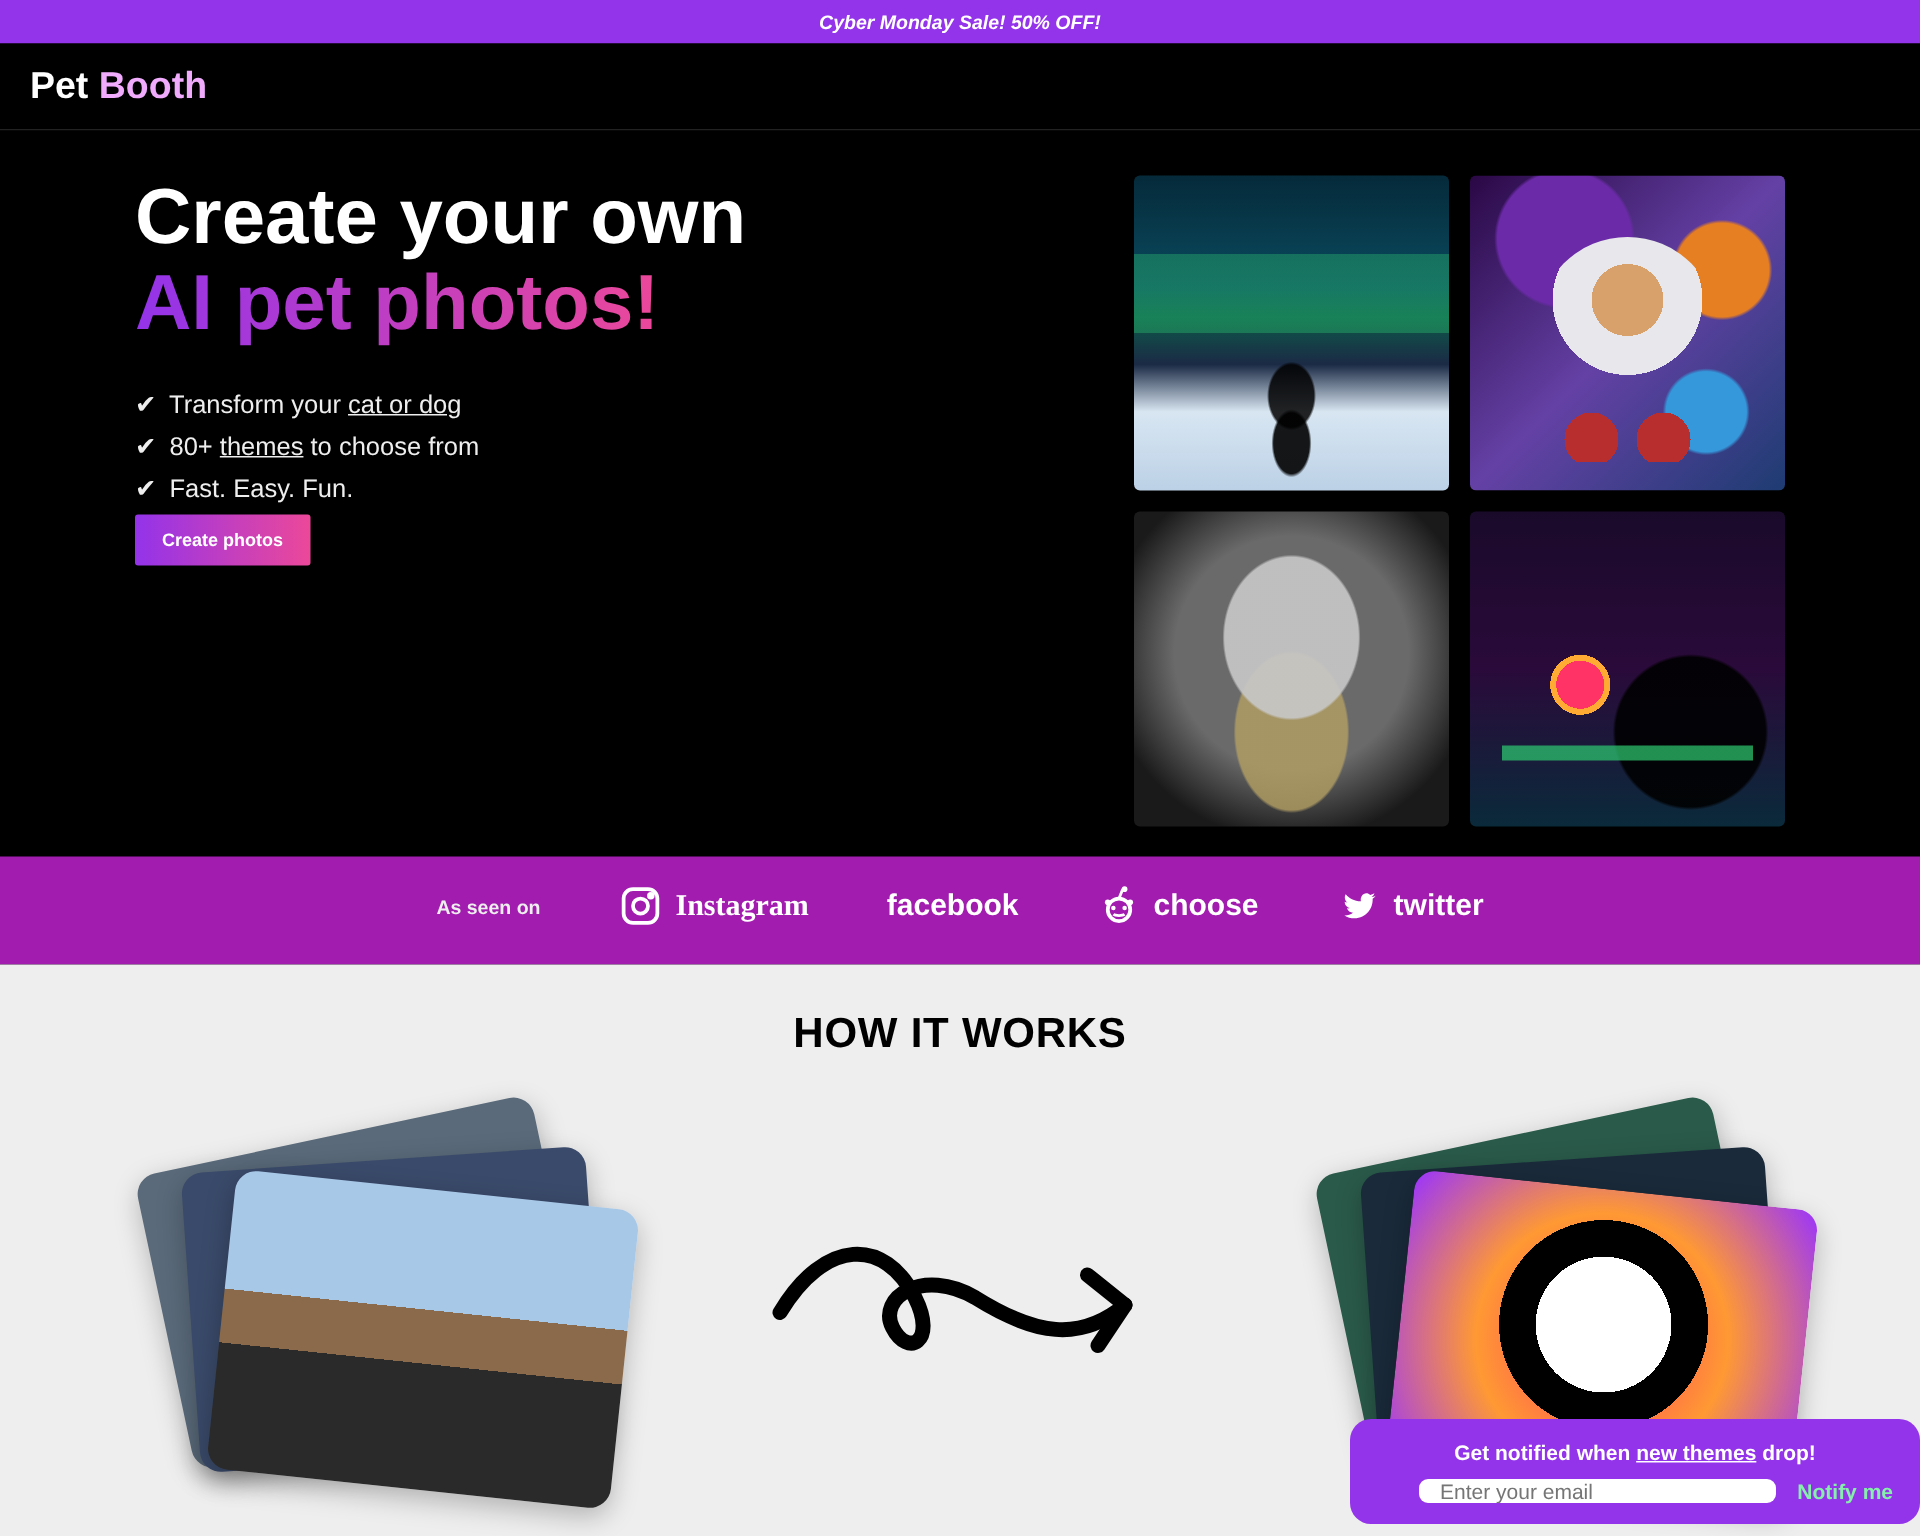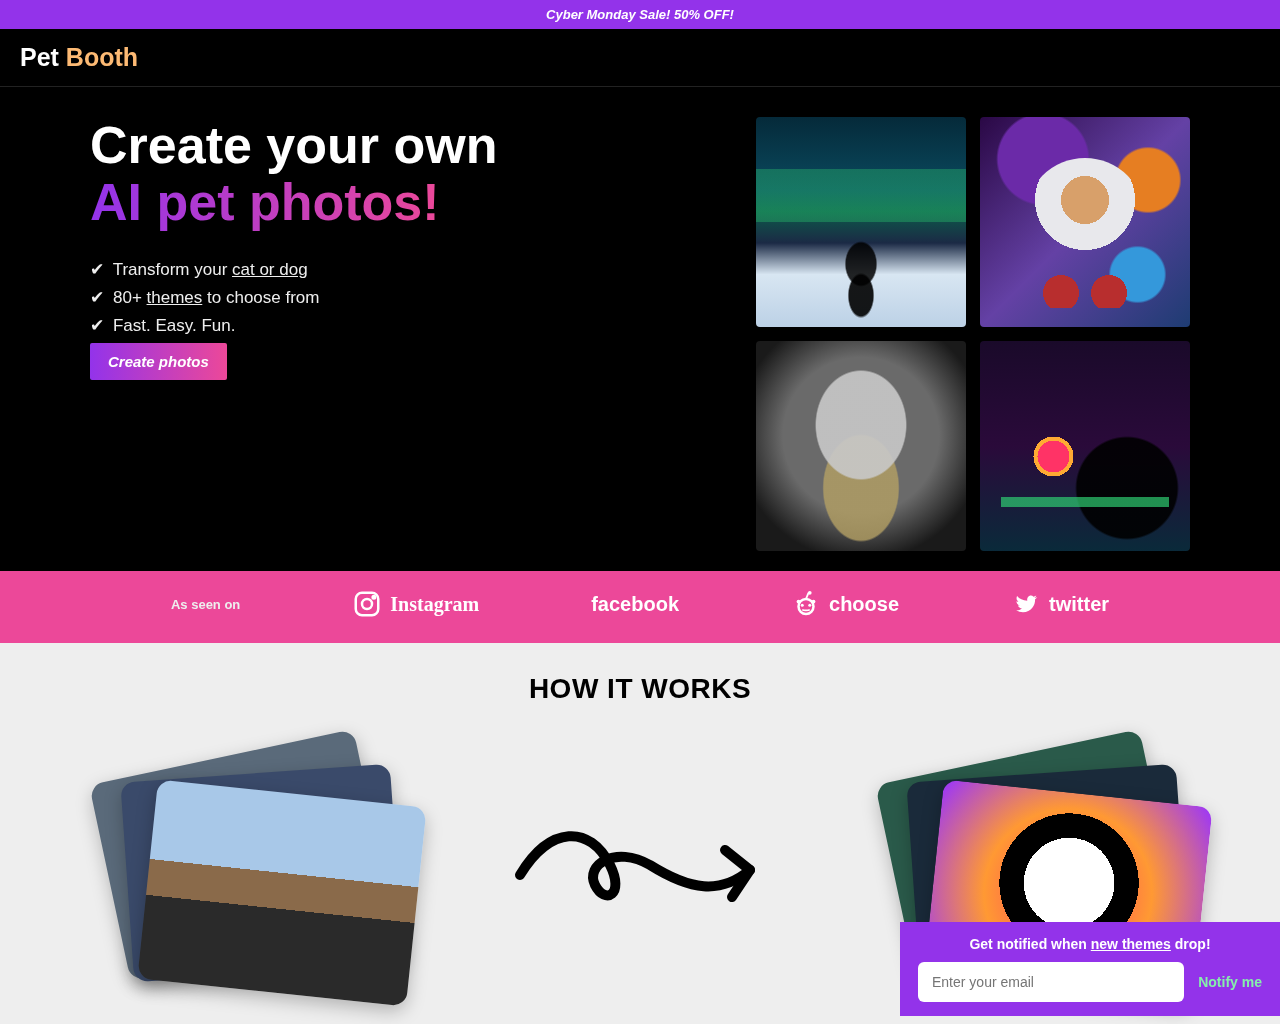--- a/index.html
+++ b/index.html
@@ -2,57 +2,57 @@
 <html><head>
 <meta charset="utf-8">
 <style>
   * { box-sizing: border-box; margin: 0; padding: 0; }
   body { font-family: -apple-system, BlinkMacSystemFont, "Segoe UI", Helvetica, Arial, sans-serif; background: #000; color: #fff; overflow-x: hidden; }
   
   .promo-bar { background: #9333ea; padding: 7px 0; text-align: center; font-style: italic; font-weight: 600; font-size: 13px; }
   
   .nav { background: #000; padding: 14px 20px; border-bottom: 1px solid #222; }
   .brand { font-size: 25px; font-weight: 800; }
-  .brand-accent { color: #fdba74; }
+  .brand-accent { color: #f0abfc; }
   
   .hero { background: #000; display: flex; padding: 30px 90px 20px 90px; gap: 40px; align-items: flex-start; }
   .hero-left { flex: 1; }
   .hero-h1 { font-size: 52px; font-weight: 800; line-height: 1.1; margin-bottom: 28px; }
   .hero-h1 .accent { background: linear-gradient(90deg, #9333ea, #ec4899); -webkit-background-clip: text; background-clip: text; color: transparent; }
   .features { list-style: none; }
   .features li { font-size: 17px; margin-bottom: 7px; color: #eee; }
   .features .check { margin-right: 4px; }
   .features .u { text-decoration: underline; }
-  .cta-btn { display: inline-block; padding: 10px 18px; border-radius: 2px; font-weight: 700; font-size: 15px; background: linear-gradient(90deg, #9333ea, #ec4899); color: #fff; border: none; cursor: pointer; font-style: italic; }
+  .cta-btn { display: inline-block; padding: 10px 18px; border-radius: 2px; font-weight: 700; font-size: 12px; background: linear-gradient(90deg, #9333ea, #ec4899); color: #fff; border: none; cursor: pointer; }
   
   .grid { display: grid; grid-template-columns: 1fr 1fr; gap: 14px; }
   .tile { width: 210px; height: 210px; border-radius: 4px; background-size: cover; background-position: center; position: relative; overflow: hidden; }
   
-  .as-seen { background: #ec4899; display: flex; align-items: center; justify-content: center; gap: 112px; padding: 18px 0 24px 0; }
+  .as-seen { background: #a21caf; display: flex; align-items: center; justify-content: center; gap: 52px; padding: 18px 0 24px 0; }
   .as-seen-label { font-size: 13px; font-weight: 700; color: #eee; }
   .social { display: flex; align-items: center; gap: 8px; font-weight: 700; color: #fff; }
   .social .gly { width: 30px; height: 30px; display: inline-flex; align-items: center; justify-content: center; }
   .social .txt { font-family: cursive; font-size: 20px; }
   .social .txt.plain { font-family: inherit; font-weight: 700; font-size: 20px; }
   
   .how { background: #eee; color: #000; padding: 30px 0 120px 0; position: relative; }
   .how h2 { text-align: center; font-size: 28px; font-weight: 800; letter-spacing: 0.5px; }
   .how-row { display: flex; align-items: center; justify-content: space-around; margin-top: 40px; padding: 0 40px; }
   .stack { position: relative; width: 300px; height: 260px; }
   .card { position: absolute; width: 270px; height: 200px; border-radius: 14px; background: #999; box-shadow: 0 6px 18px rgba(0,0,0,.25); }
   .card.a { transform: rotate(-12deg); top: 10px; left: 10px; }
   .card.b { transform: rotate(-4deg); top: 28px; left: 30px; }
   .card.c { transform: rotate(6deg); top: 48px; left: 50px; }
   .arrow { width: 260px; height: 120px; }
   
-  .notify { position: fixed; right: 0; bottom: 8px; background: #9333ea; padding: 14px 18px; color: #fff; display: flex; flex-direction: column; gap: 10px; min-width: 380px; }
+  .notify { position: fixed; right: 0; bottom: 8px; background: #9333ea; padding: 14px 18px; color: #fff; display: flex; flex-direction: column; gap: 10px; min-width: 380px; border-radius: 14px; }
   .notify-title { font-size: 14px; font-weight: 700; text-align: center; }
   .notify-title .u { text-decoration: underline; }
   .notify-row { display: flex; gap: 14px; align-items: center; }
-  .notify-row input { flex: 1; padding: 12px 14px; border-radius: 6px; border: none; font-size: 14px; }
+  .notify-row input { flex: 1; padding: 0 14px; border-radius: 6px; border: none; font-size: 14px; margin-left: 28px; }
   .notify-row button { background: transparent; border: none; color: #86efac; font-weight: 700; font-size: 14px; cursor: pointer; }
 
   
   .tile.northern { background: linear-gradient(180deg,#052a3a 0%,#0a4a5e 35%,#0d5a4a 45%,#1b2a45 60%,#d8e6f2 75%,#bcd1e6 100%); }
   .tile.northern::after { content:""; position:absolute; inset:0; background:
       radial-gradient(ellipse at 50% 85%, rgba(0,0,0,.9) 0 8%, transparent 9%),
       radial-gradient(ellipse at 50% 70%, rgba(0,0,0,.85) 0 10%, transparent 11%),
       linear-gradient(180deg, transparent 0 25%, rgba(46,204,113,.35) 25% 50%, transparent 50%);
   }
   .tile.astro { background: radial-gradient(circle at 30% 20%, #6b2aa8 0 20%, transparent 21%), radial-gradient(circle at 80% 30%, #e67e22 0 14%, transparent 15%), radial-gradient(circle at 75% 75%, #3498db 0 12%, transparent 13%), linear-gradient(135deg,#2a0845,#6441a5,#1e3c72); }

